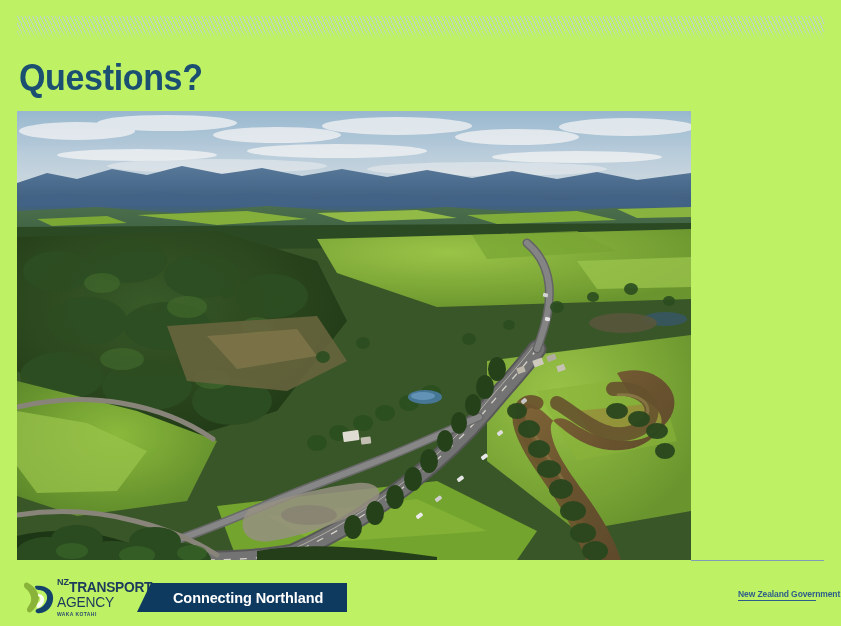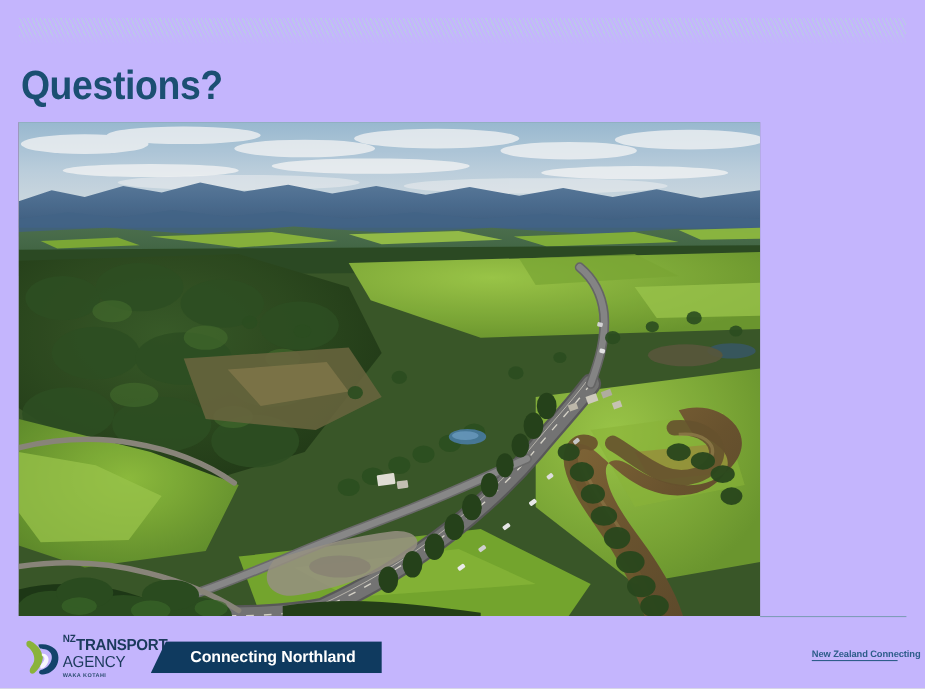--- a/index.html
+++ b/index.html
@@ -11,21 +11,21 @@
     width: 841px;
     height: 626px;
     overflow: hidden;
     font-family: "Liberation Sans", sans-serif;
     position: relative;
   }
 
   .slide {
     position: absolute;
     inset: 0;
-    background: #c4b5fd;
+    background: #bef264;
     padding-left: 47px;
   }
 
   
   .hatch-band {
     position: absolute;
     left: 17px;
     top: 16px;
     width: 807px;
     height: 24px;
@@ -451,17 +451,17 @@
       </svg>
       <div class="nzta-words">
         <div class="nzta-line1"><span class="nzta-nz">NZ</span><span>TRANSPORT</span></div>
         <div class="nzta-line2">AGENCY</div>
         <div class="nzta-line3">WAKA KOTAHI</div>
       </div>
     </div>
 
     <div class="banner">Connecting Northland</div>
 
-    <div class="nzgov">New Zealand Connecting</div>
+    <div class="nzgov">New Zealand Government</div>
     <div class="nzgov-underline"></div>
 
   </div>
 </div>
 
 </body></html>

